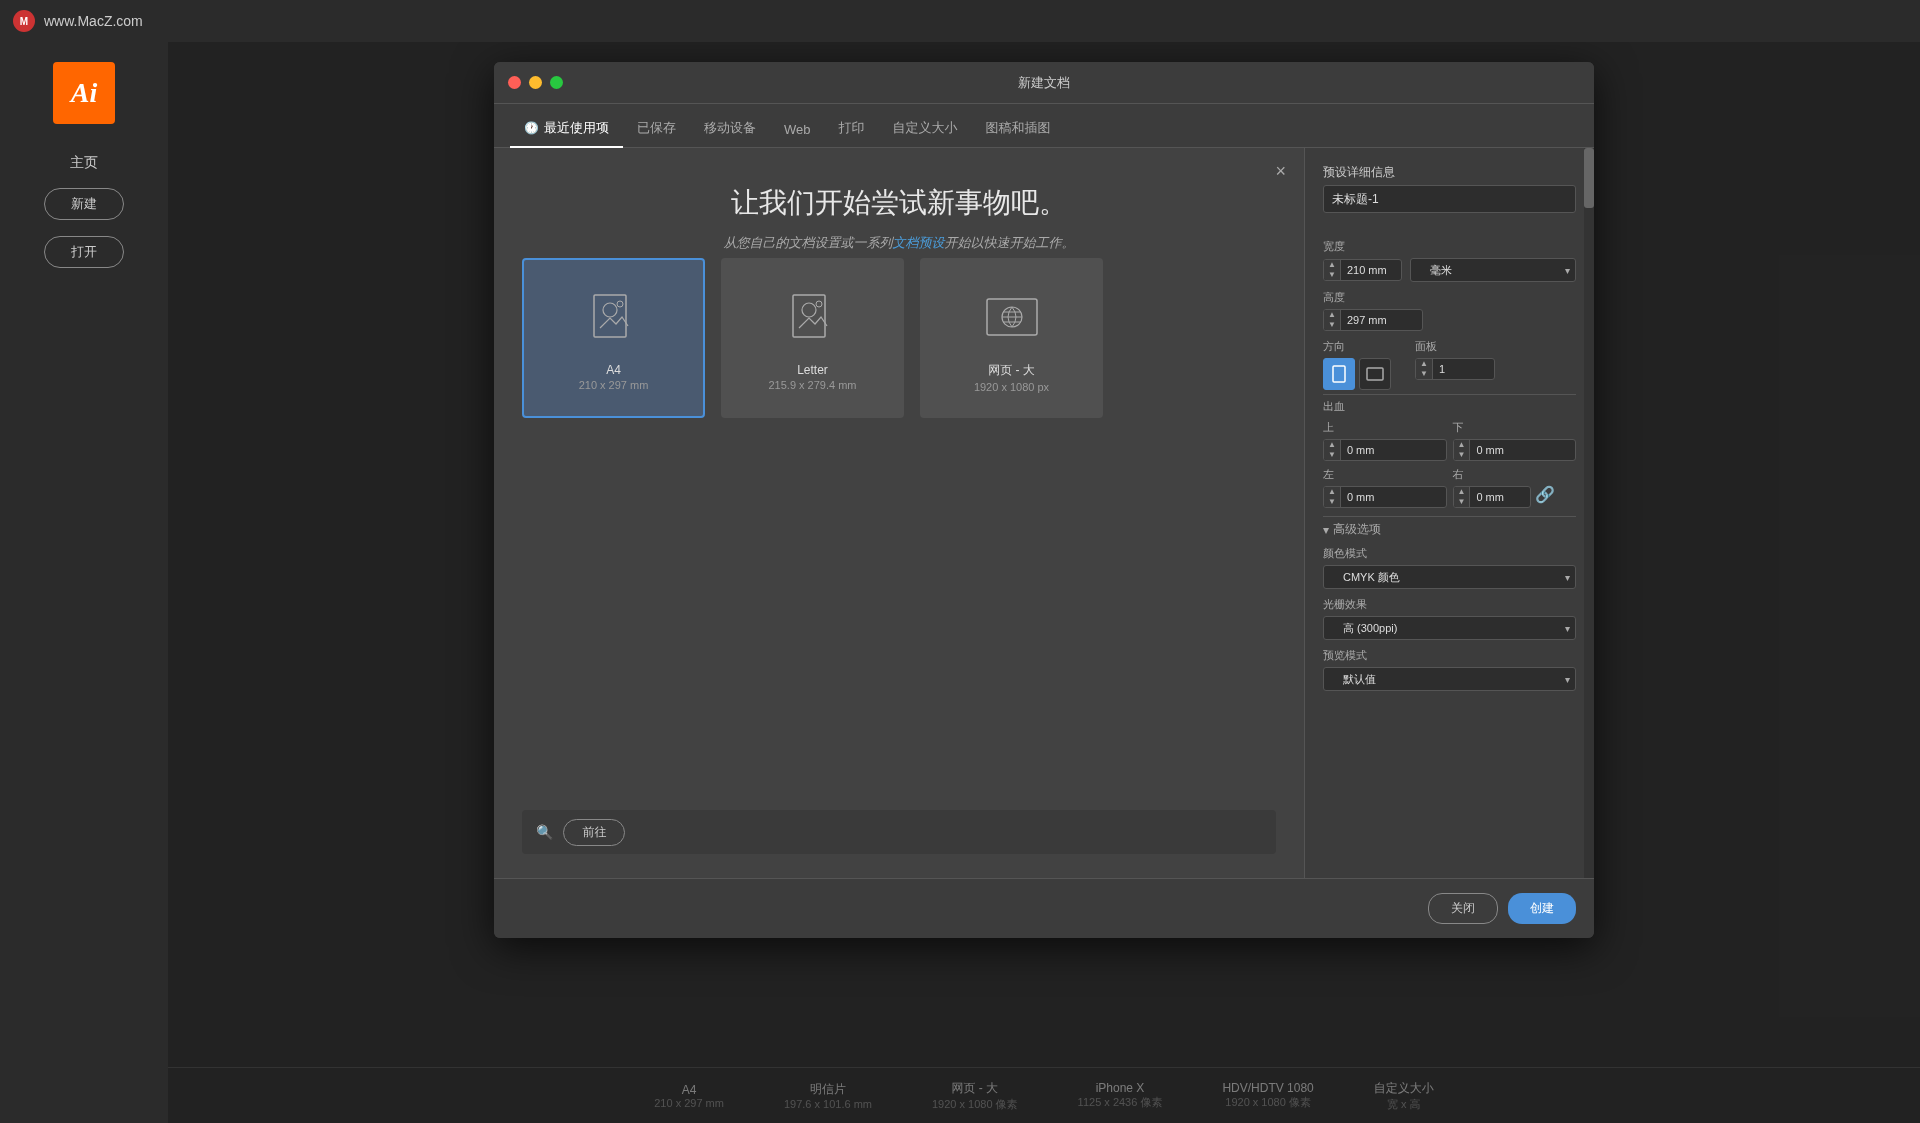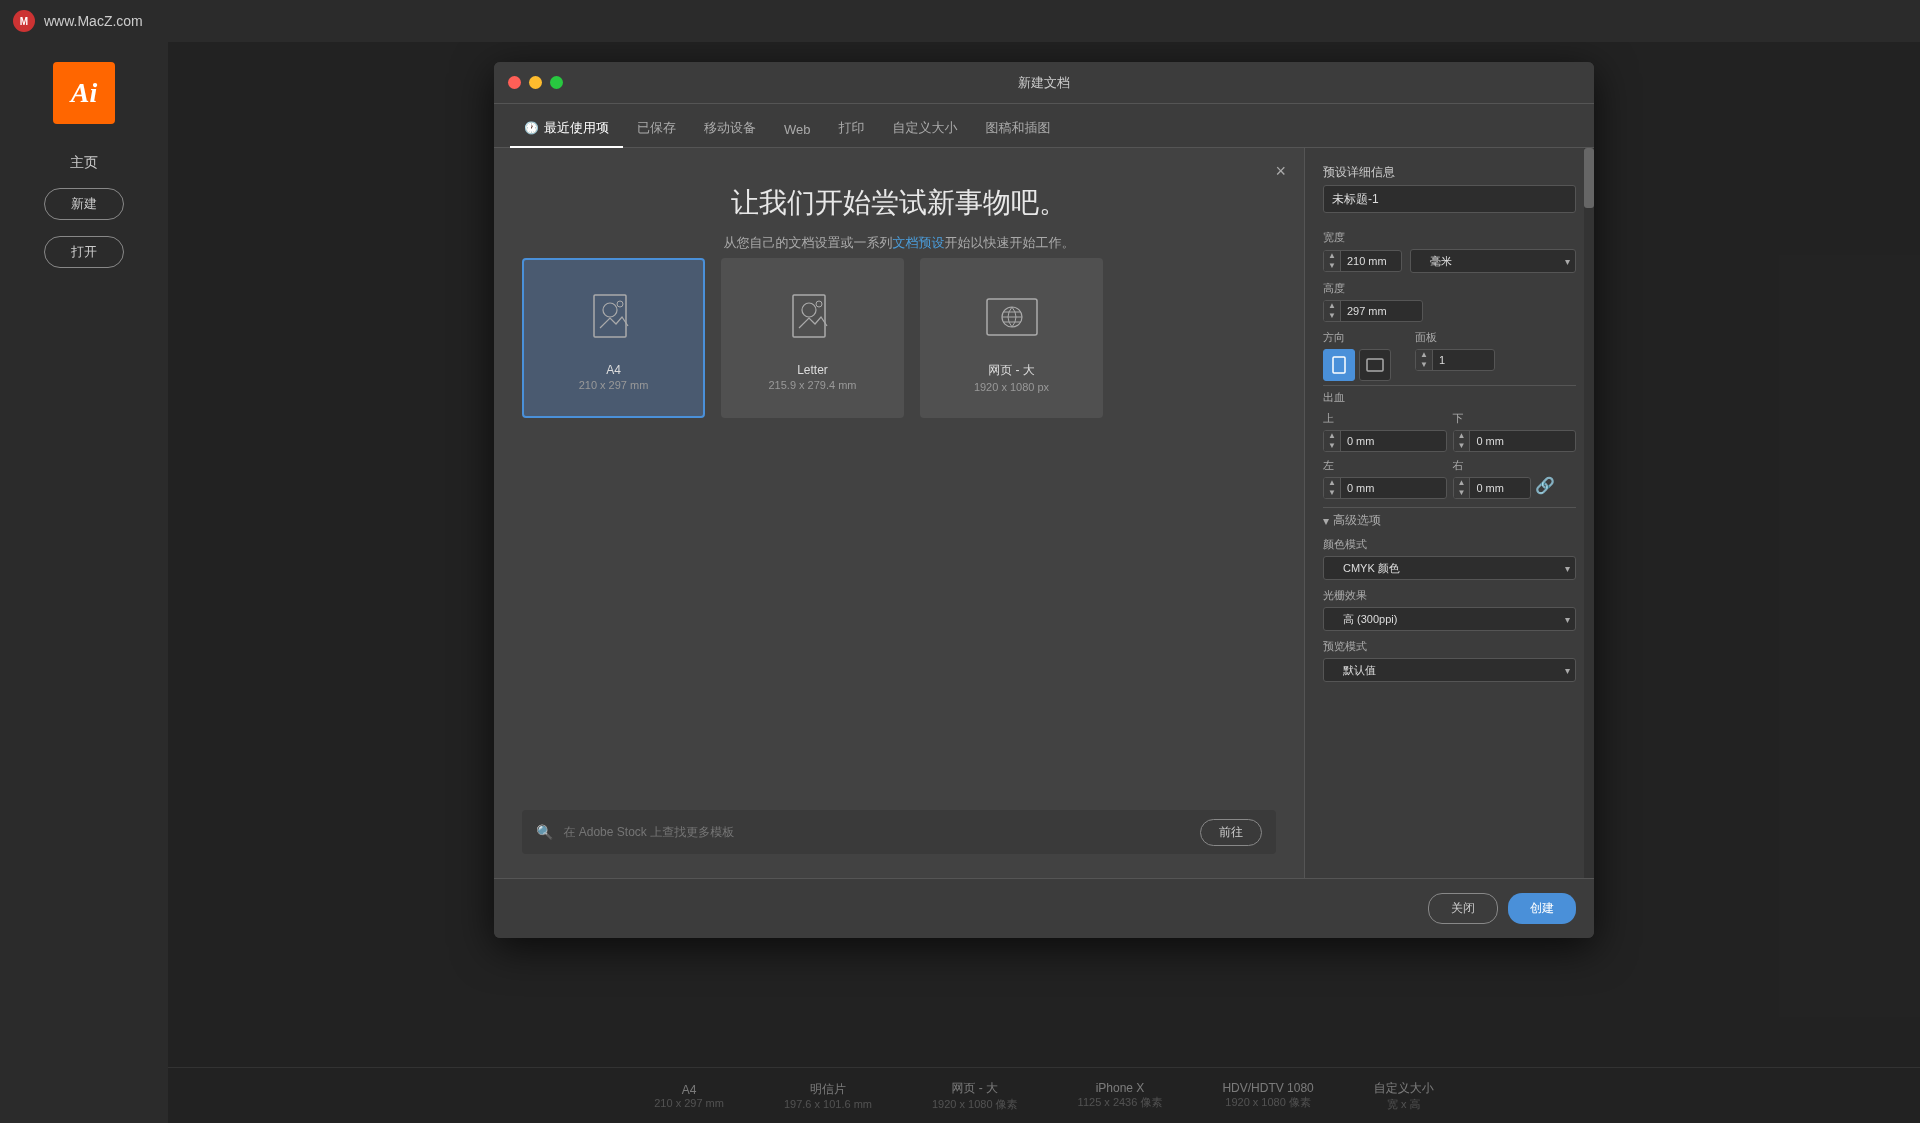--- a/index.html
+++ b/index.html
@@ -219,20 +219,21 @@
       text-align: center;
       margin-top: 12px;
       margin-bottom: 12px;
     }
 
     .welcome-subtitle {
       color: #aaa;
       font-size: 13px;
       text-align: center;
       margin-bottom: 6px;
+      font-style: italic;
     }
     .welcome-subtitle a {
       color: #4b9ddb;
       text-decoration: none;
     }
 
     .no-docs-notice {
       color: #aaa;
       font-size: 12px;
       margin: 20px 0 12px;
@@ -676,30 +677,29 @@
                 <line x1="21" y1="33" x2="39" y2="33" stroke="#aaa" stroke-width="1"></line>
               </svg>
             </div>
             <div class="template-name">网页 - 大</div>
             <div class="template-size">1920 x 1080 px</div>
           </div>
         </div>
 
         <div class="search-bar">
           <span class="search-icon">🔍</span>
-          <input class="search-input" type="text" placeholder="在 Adobe Stock 上查找更多模板" style="">
           <button class="search-go-btn">前往</button>
         </div>
       </div>
 
       <div class="dialog-right">
         <div class="panel-right-content">
           <div class="panel-section-title">预设详细信息</div>
 
-          <div class="panel-field" style="margin-bottom:17px;align-items:center;">
+          <div class="panel-field" style="margin-bottom:26px;align-items:center;">
             <input class="panel-input" type="text" value="未标题-1" style="">
           </div>
 
           <div class="panel-field" style="margin-bottom:8px;">
             <div class="panel-field-label">宽度</div>
             <div style="display:flex; gap:8px; align-items:center;">
               <div class="panel-input-with-spinner">
                 <div class="panel-spinner">
                   <button>▲</button>
                   <button>▼</button>

